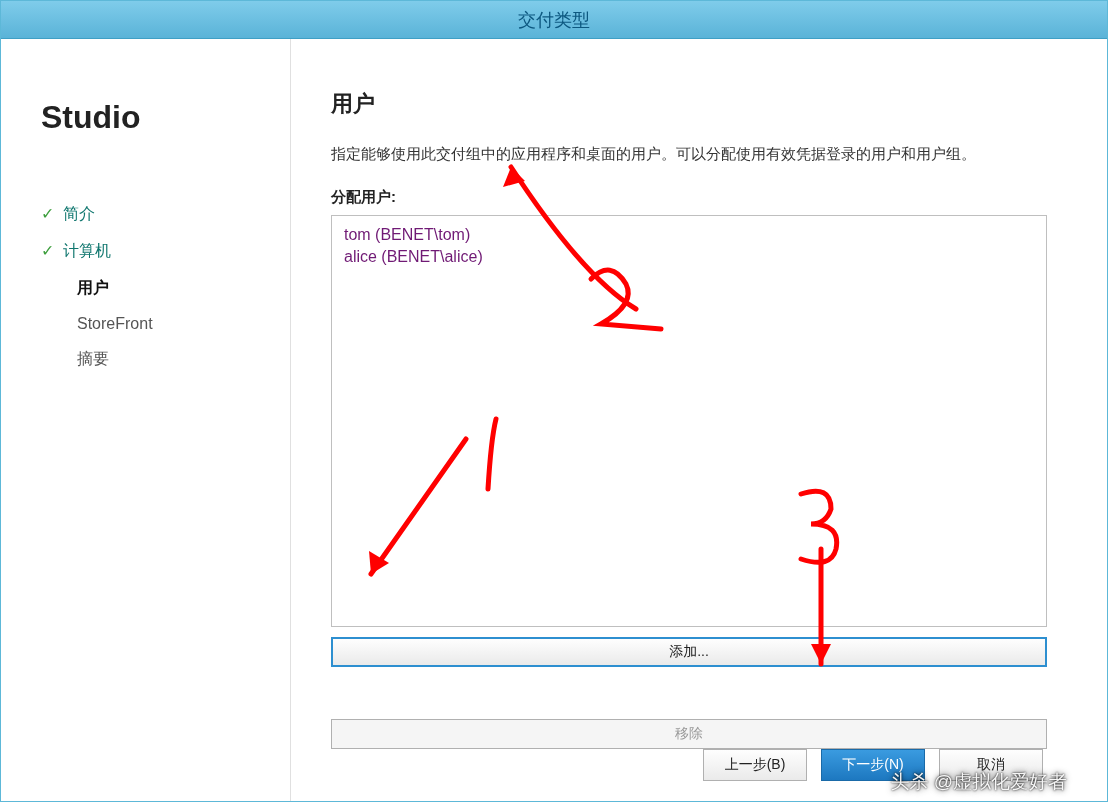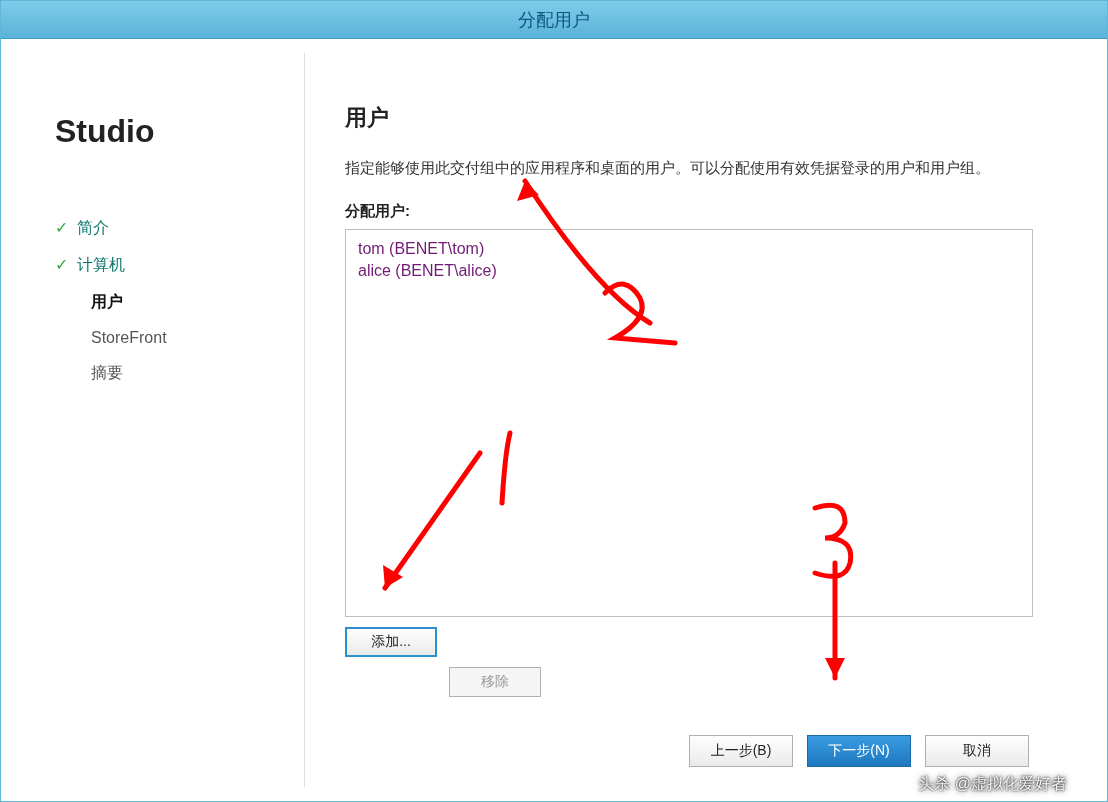--- a/index.html
+++ b/index.html
@@ -25,21 +25,20 @@
       align-items: center;
       justify-content: center;
       color: #0d5880;
       font-size: 18px;
       font-weight: 500;
       border-bottom: 1px solid #3f9fc5;
     }
     .content {
       flex: 1;
       display: flex;
-      padding: 14px;
       gap: 0;
       position: relative;
     }
     .sidebar {
       width: 290px;
       background: #ffffff;
       padding: 60px 0 0 40px;
       border-right: 1px solid #e0e0e0;
       position: relative;
     }
@@ -112,20 +111,21 @@
       color: #701a75;
       overflow: auto;
     }
     .listbox .user-row {
       padding: 2px 0;
     }
     .list-actions {
       display: flex;
       gap: 12px;
       margin-top: 10px;
+      flex-direction: column;
     }
     .btn {
       min-width: 92px;
       height: 30px;
       font-size: 14px;
       border: 1px solid #b0b0b0;
       background: linear-gradient(#fefefe, #eaeaea);
       cursor: pointer;
       color: #222;
     }
@@ -141,46 +141,45 @@
     }
     .btn.primary {
       border: 1px solid #1a6aa8;
       background: linear-gradient(#3a9be0, #1d78c0);
       color: #fff;
     }
     .footer {
       display: flex;
       justify-content: flex-end;
       gap: 14px;
-      margin-top: 38px;
       padding-right: 4px;
     }
     .footer .btn { min-width: 104px; height: 32px; }
     .watermark {
       position: absolute;
       right: 40px;
       bottom: 6px;
-      font-size: 16px;
+      font-size: 19px;
       color: rgba(255,255,255,0.95);
       text-shadow: 0 0 6px rgba(0,0,0,0.8), 0 0 2px #000;
       pointer-events: none;
       font-weight: 500;
     }
     
     .anno { position: absolute; pointer-events: none; }
     .anno svg { overflow: visible; }
     .red { stroke: #f00; fill: none; stroke-width: 5; stroke-linecap: round; }
     .red-fill { fill: #f00; }
   </style>
 </head>
 <body>
 
 <div class="window">
   <div class="titlebar">
-    <span>分配用户</span>
+    <span>交付类型</span>
   </div>
   <div class="content">
 
     <div class="sidebar">
       <div class="product-name">Studio</div>
       <ul class="steps">
         <li class="completed"><span>简介</span></li>
         <li class="completed"><span>计算机</span></li>
         <li class="current"><span>用户</span></li>
         <li class="pending"><span>StoreFront</span></li>

